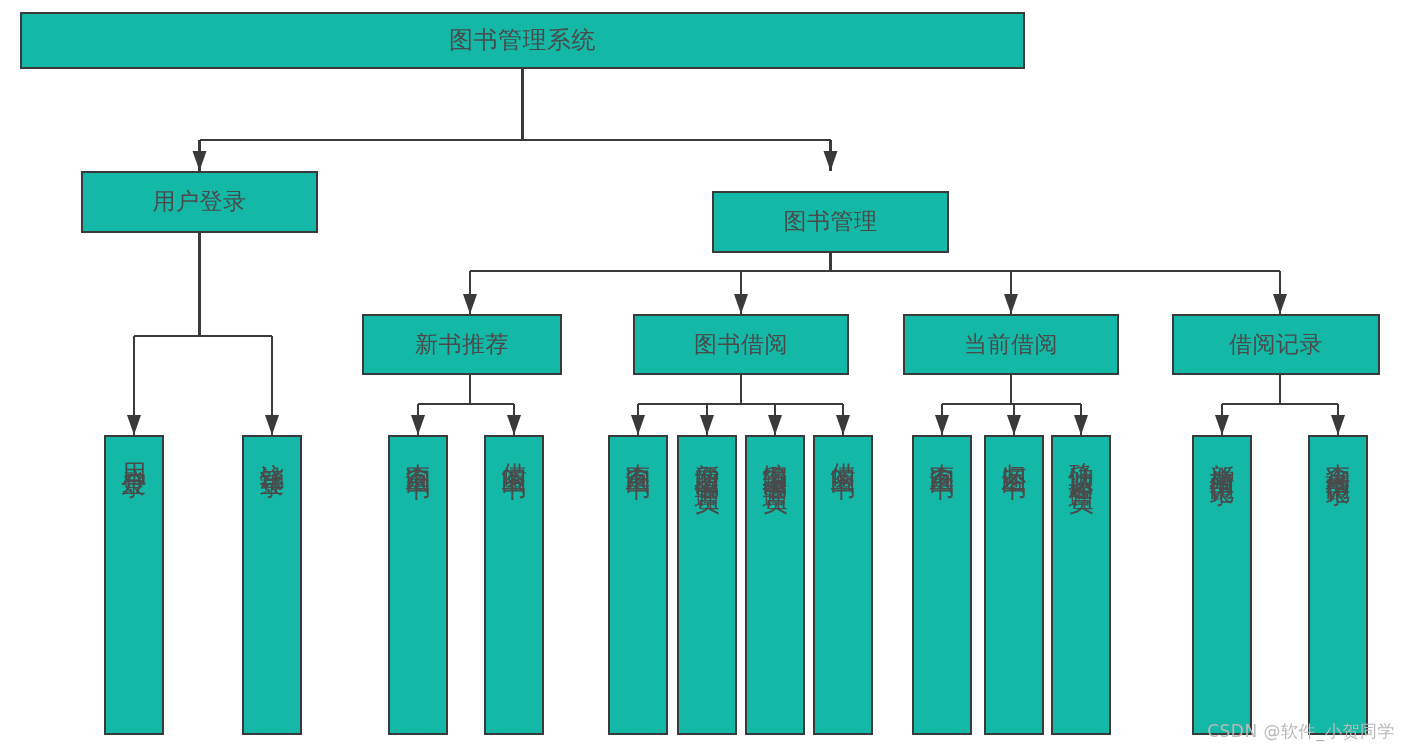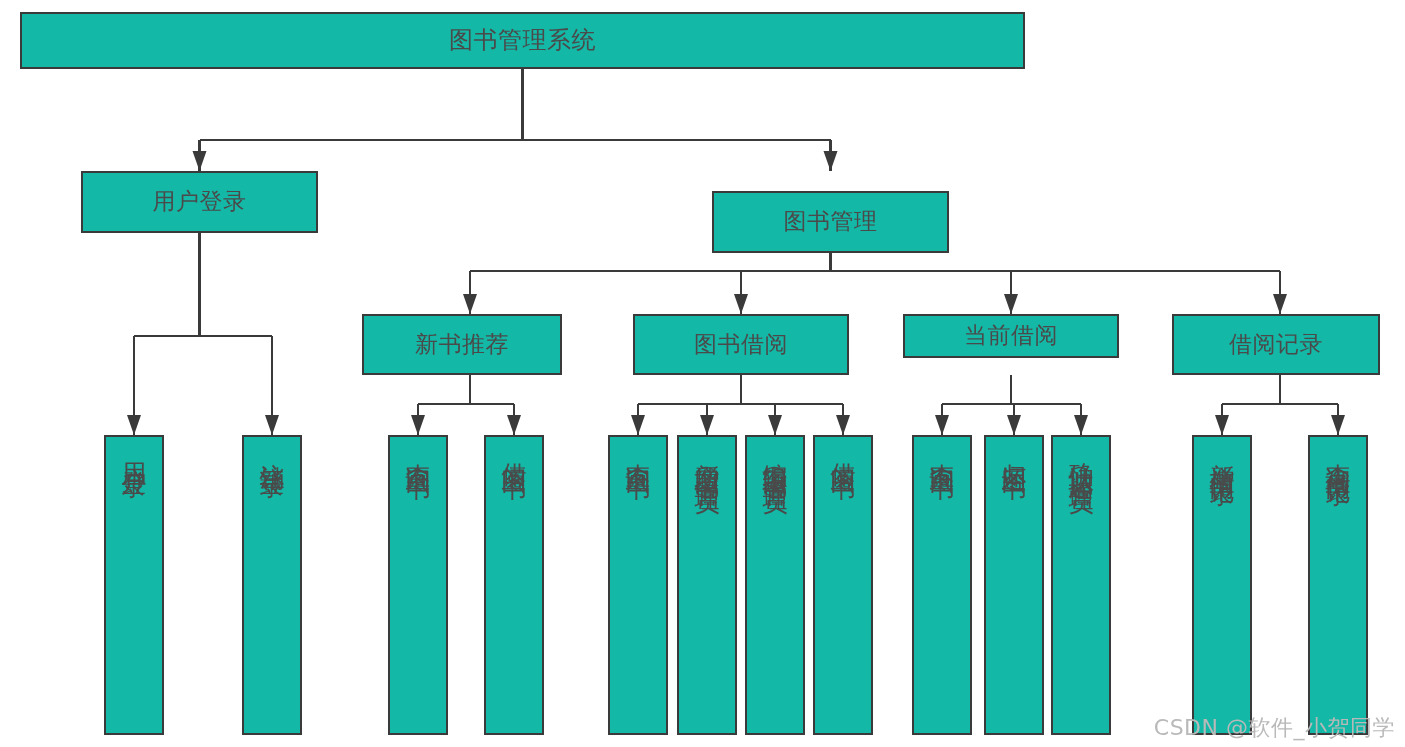--- a/index.html
+++ b/index.html
@@ -62,21 +62,21 @@
     text-orientation: upright;
     font-size: 25px;
     letter-spacing: 4px;
     line-height: 1;
     display: block;
   }
   .watermark {
     position: absolute;
     right: 10px;
     bottom: 4px;
-    font-size: 22px;
+    font-size: 17px;
     color: #b9b9b9;
     font-family: "DejaVu Sans", "Liberation Sans", sans-serif;
     letter-spacing: 0.5px;
     pointer-events: none;
     user-select: none;
     white-space: nowrap;
   }
 </style>
 </head>
 <body>
@@ -145,21 +145,21 @@
       </div>
       <div class="node-box horizontal" style="left: 712px; top: 171px; width: 237px; height: 62px; margin-top: 20px;">
         <span class="node-label">图书管理</span>
       </div>
       <div class="node-box horizontal" style="left: 362px; top: 314px; width: 200px; height: 61px;">
         <span class="node-label">新书推荐</span>
       </div>
       <div class="node-box horizontal" style="left: 633px; top: 314px; width: 216px; height: 61px; justify-content: center;">
         <span class="node-label">图书借阅</span>
       </div>
-      <div class="node-box horizontal" style="left: 903px; top: 314px; width: 216px; height: 44px;">
+      <div class="node-box horizontal" style="left: 903px; top: 314px; width: 216px; height: 61px;">
         <span class="node-label">当前借阅</span>
       </div>
       <div class="node-box horizontal" style="left: 1172px; top: 314px; width: 208px; height: 61px;">
         <span class="node-label">借阅记录</span>
       </div>
       <div class="node-box vertical" style="left: 104px; top: 435px; width: 60px; height: 300px;">
         <span class="node-label">用户登录</span>
       </div>
       <div class="node-box vertical" style="left: 242px; top: 435px; width: 60px; height: 300px;">
         <span class="node-label">注销登录</span>

